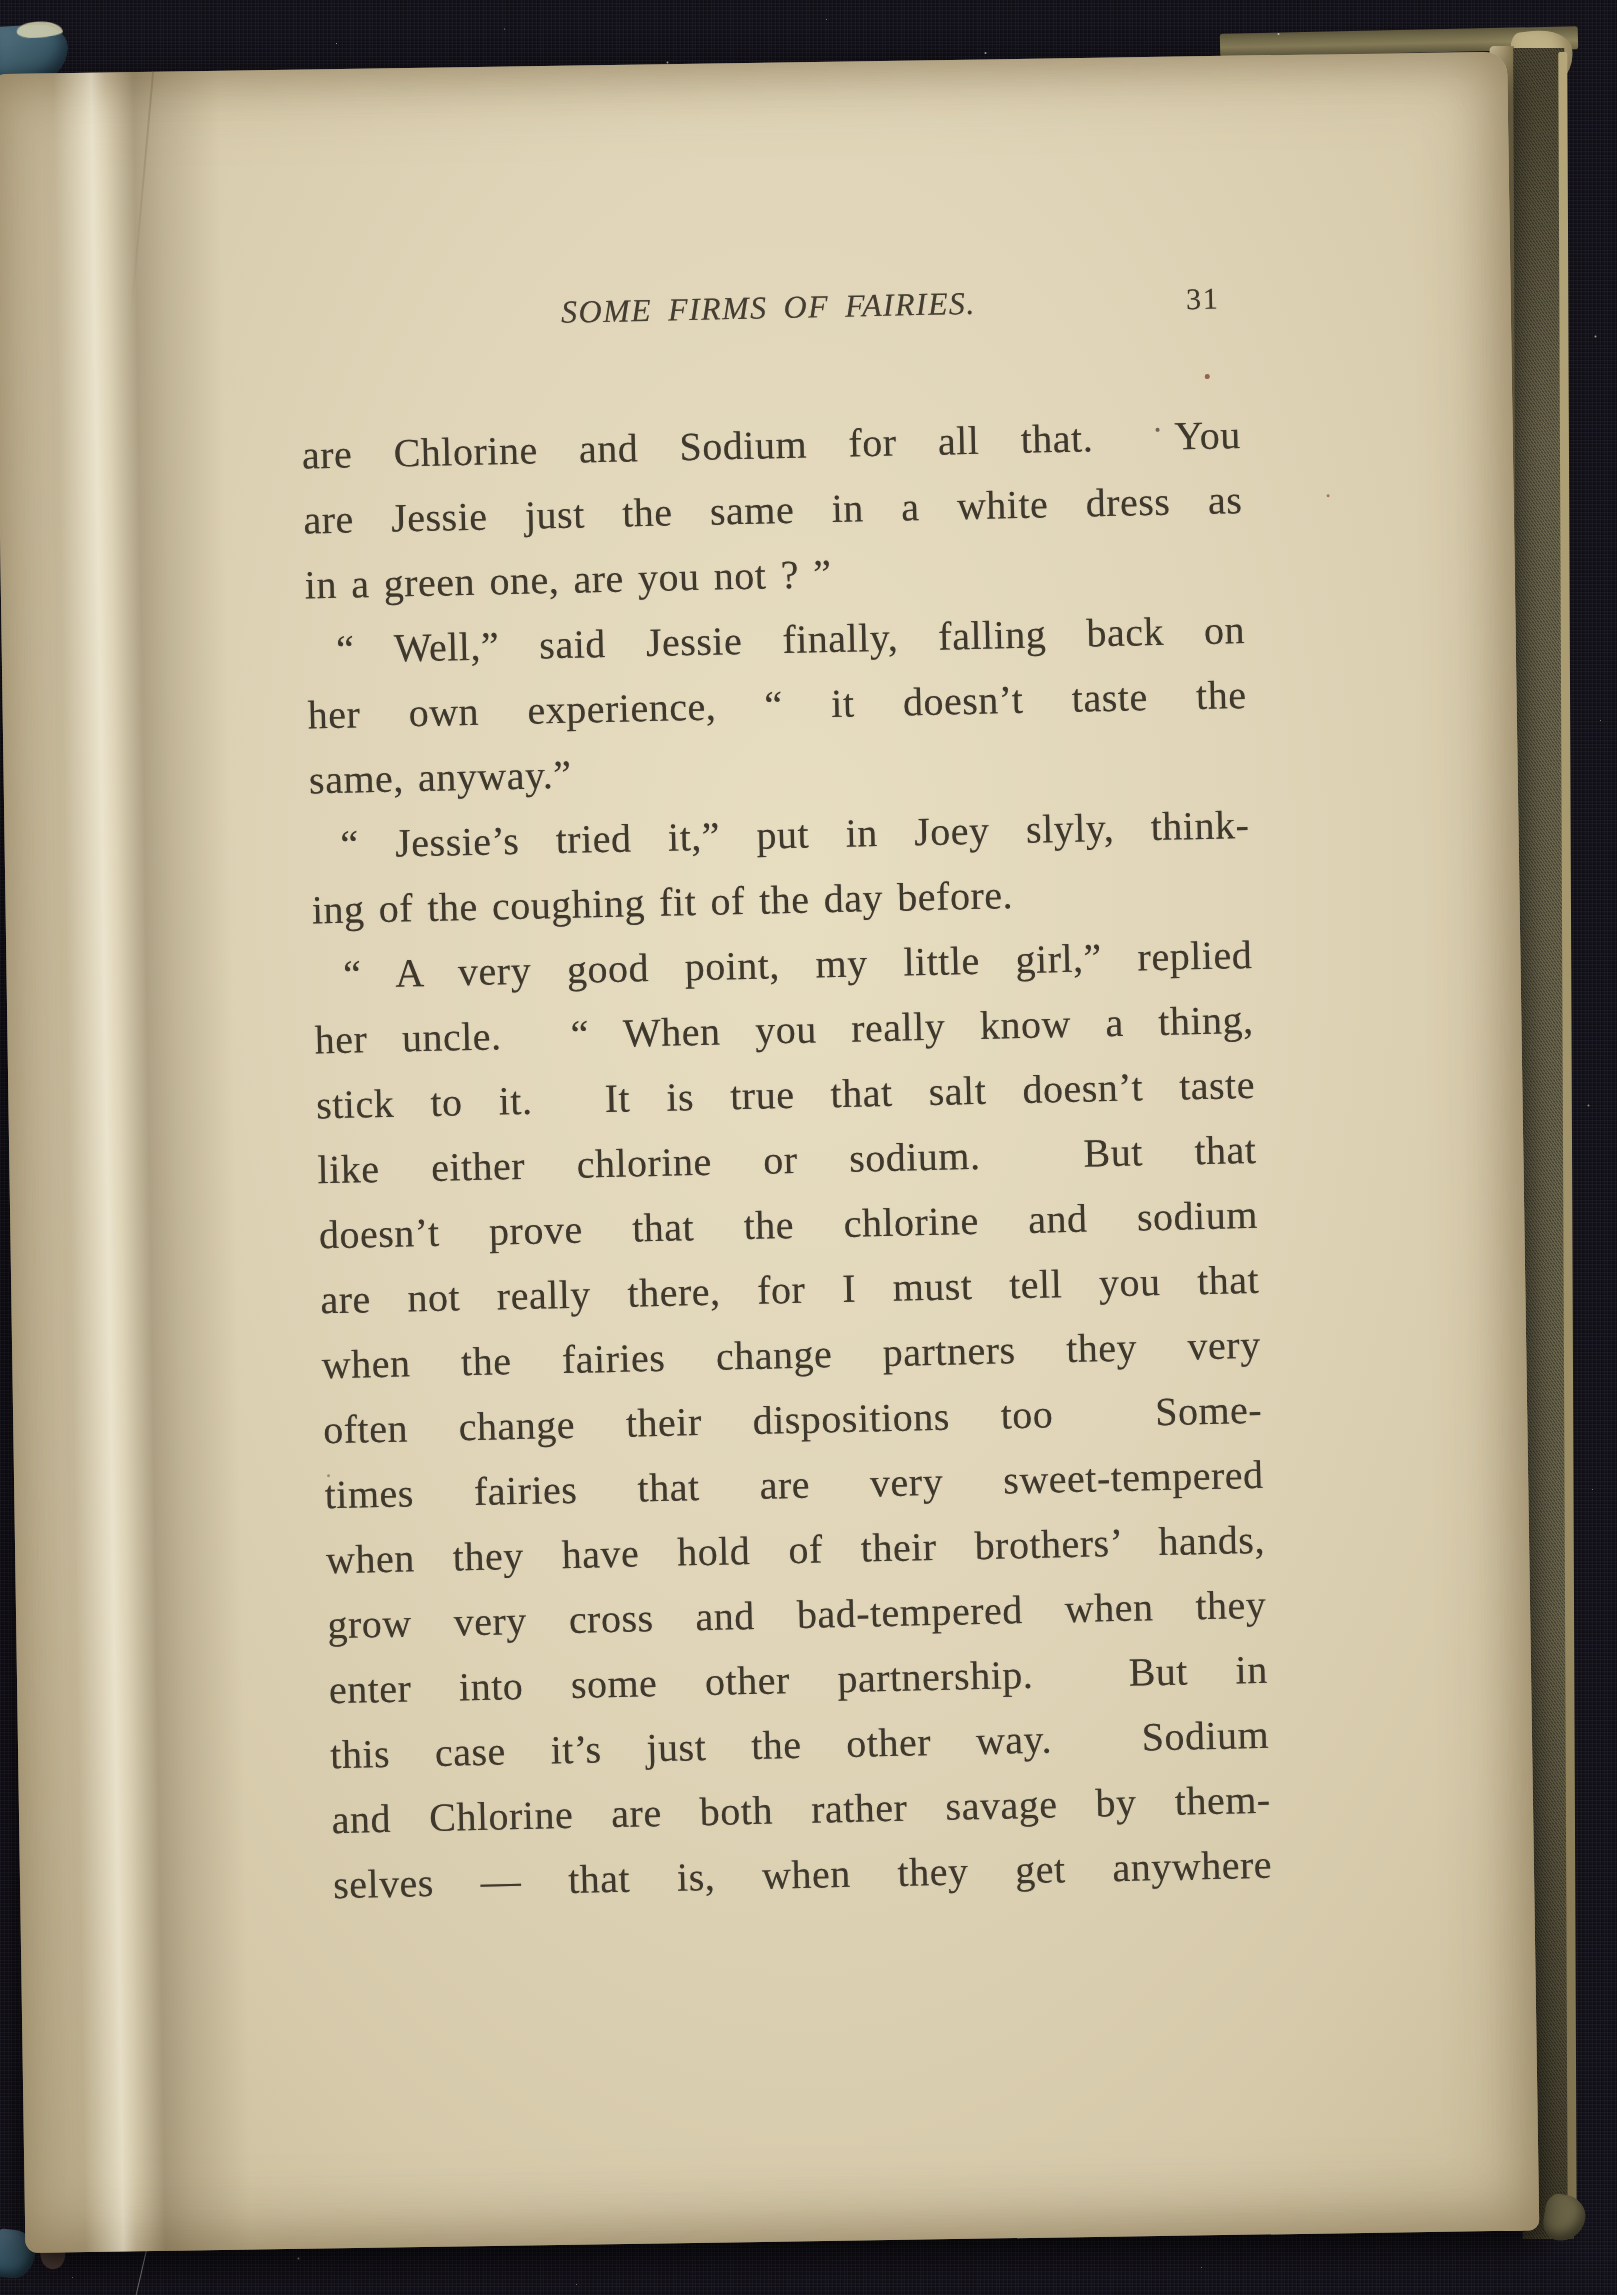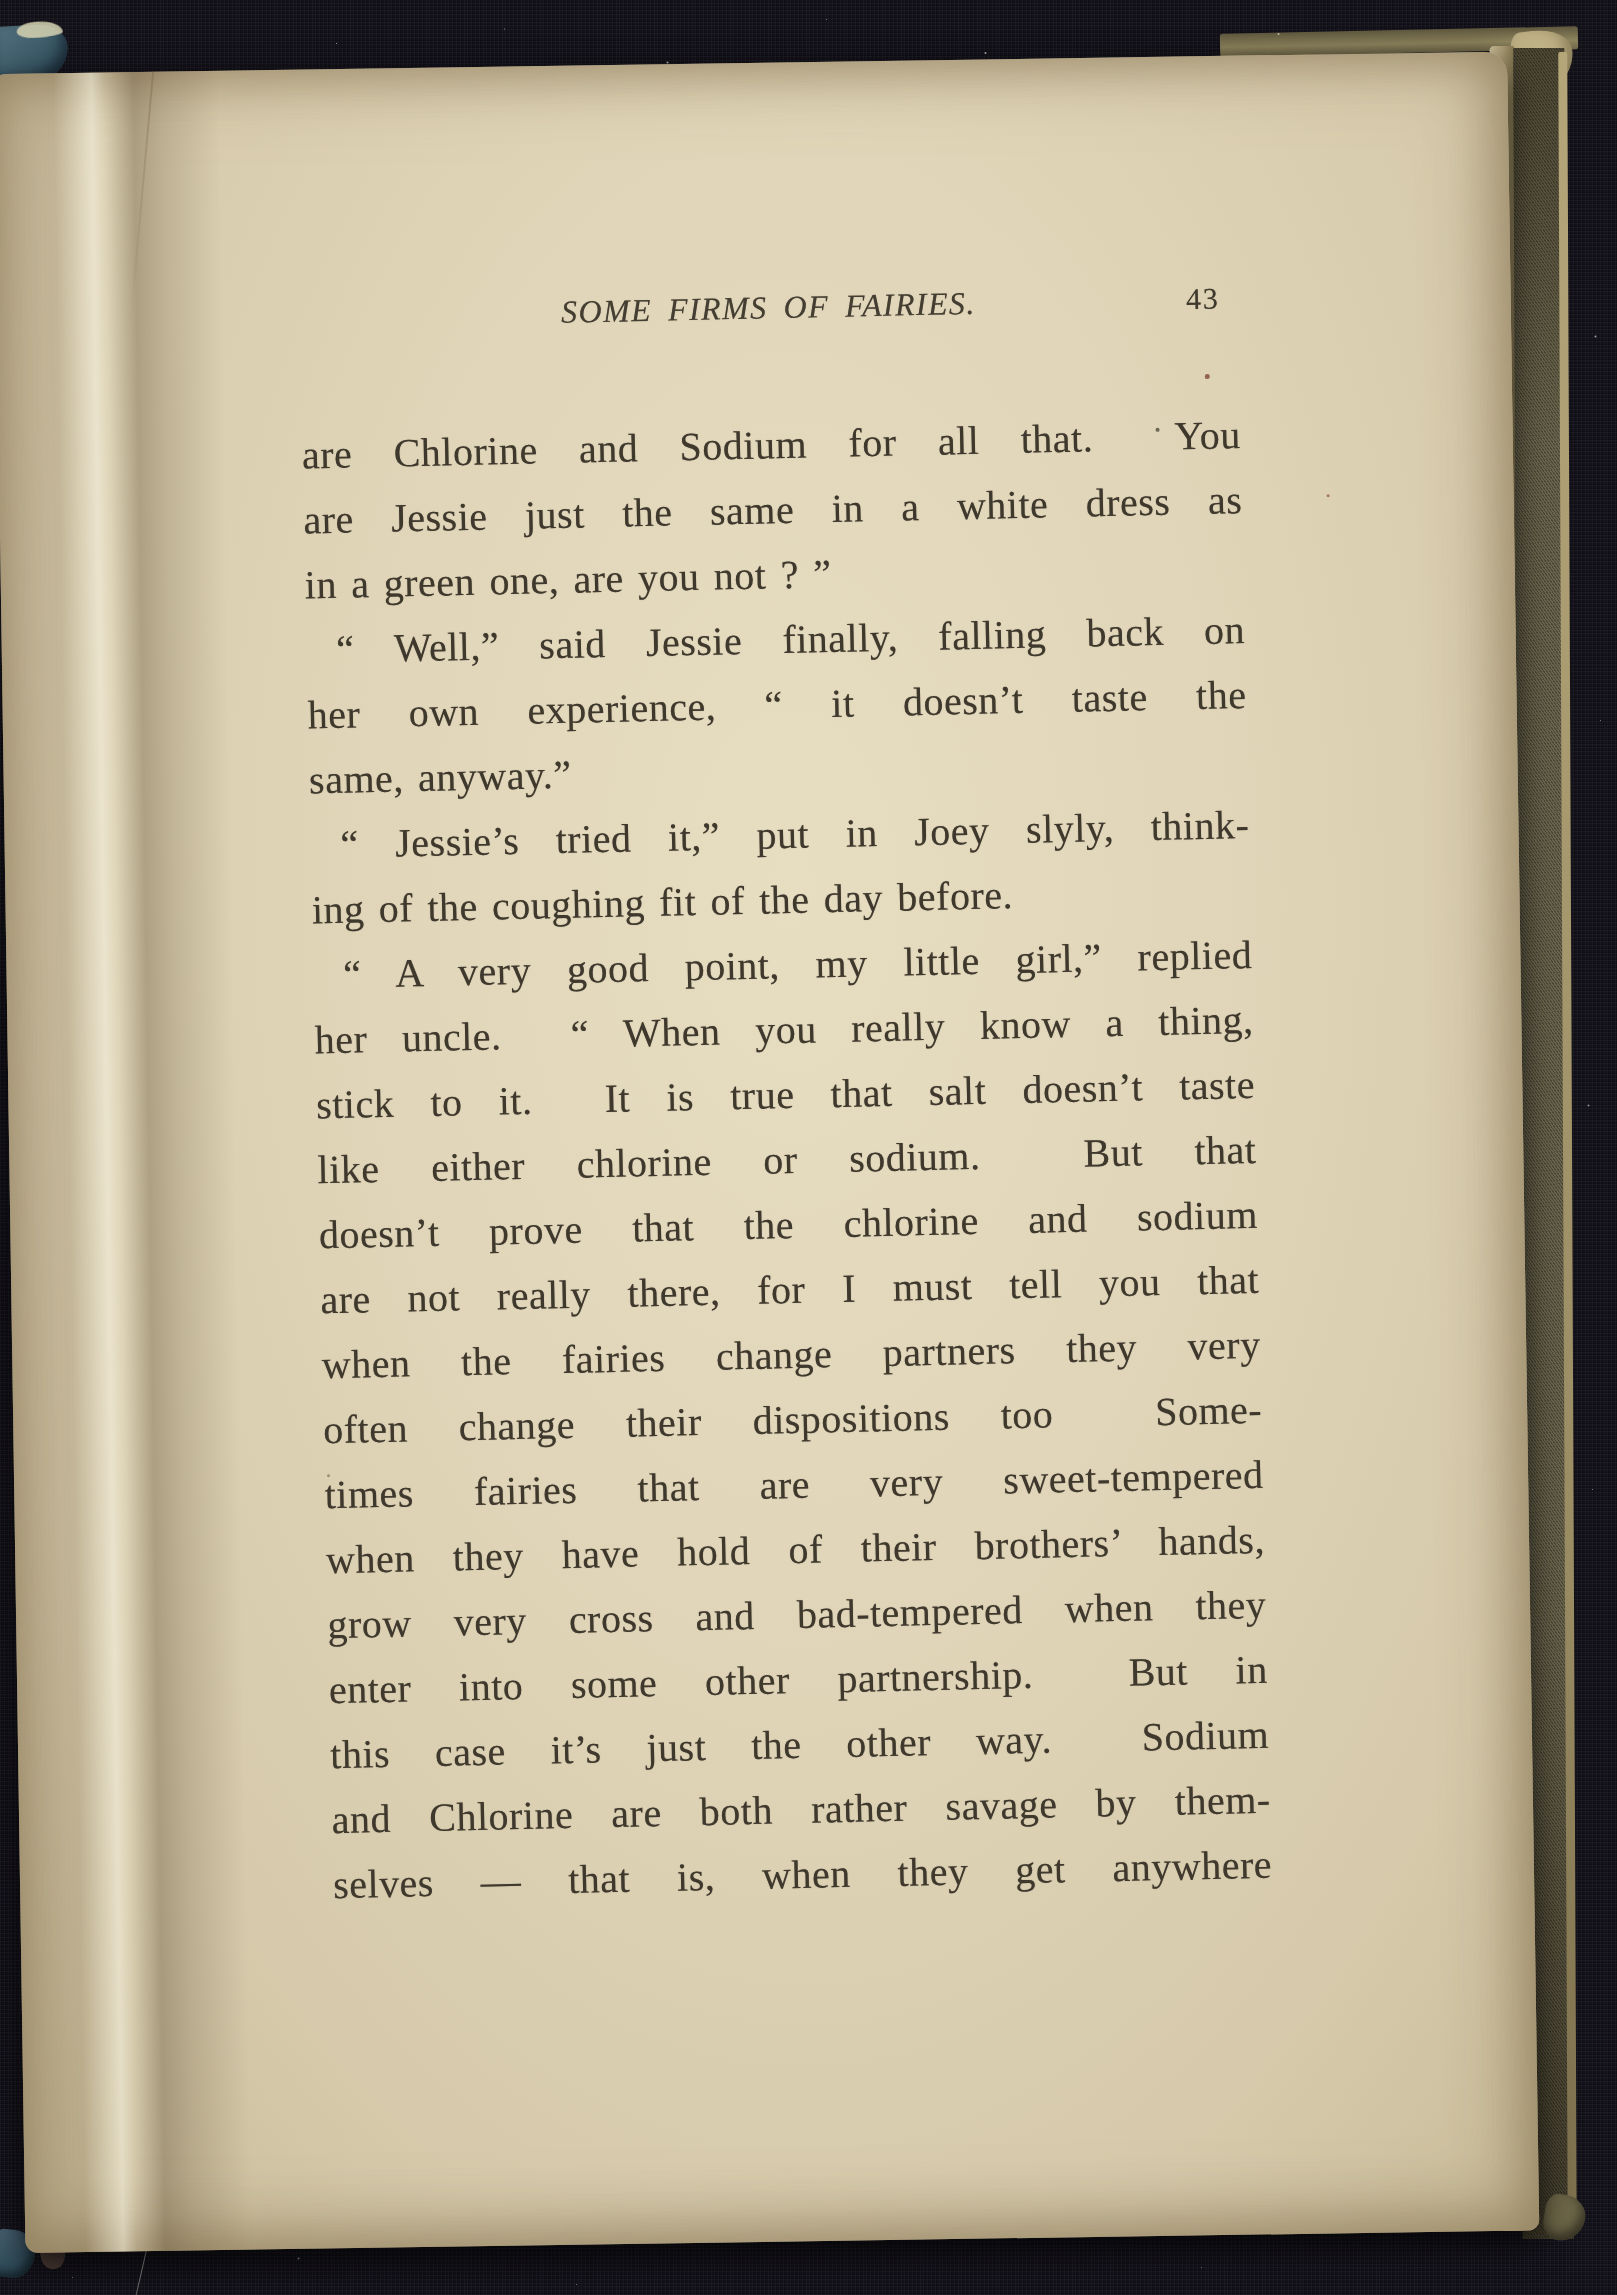--- a/index.html
+++ b/index.html
@@ -211,21 +211,21 @@
   <div class="gutter"></div>
   <div class="crease-top-left"></div>
   <div class="page-speck speck-a"></div>
   <div class="page-speck speck-b"></div>
   <div class="page-speck speck-c"></div>
   <div class="page-speck speck-d"></div>
 
   <div class="text-block">
     <div class="page-header">
       <span>SOME FIRMS OF FAIRIES.</span>
-      <span class="page-number">43</span>
+      <span class="page-number">31</span>
     </div>
     <div class="body-text">
 
     <p>are Chlorine and Sodium for all that.  You</p>
         <p>are Jessie just the same in a white dress as</p>
         <p class="end">in a green one, are you not ? ”</p>
         <p class="indent">“ Well,” said Jessie finally, falling back on</p>
         <p>her own experience, “ it doesn’t taste the</p>
         <p class="end">same, anyway.”</p>
         <p class="indent">“ Jessie’s tried it,” put in Joey slyly, think-</p>

